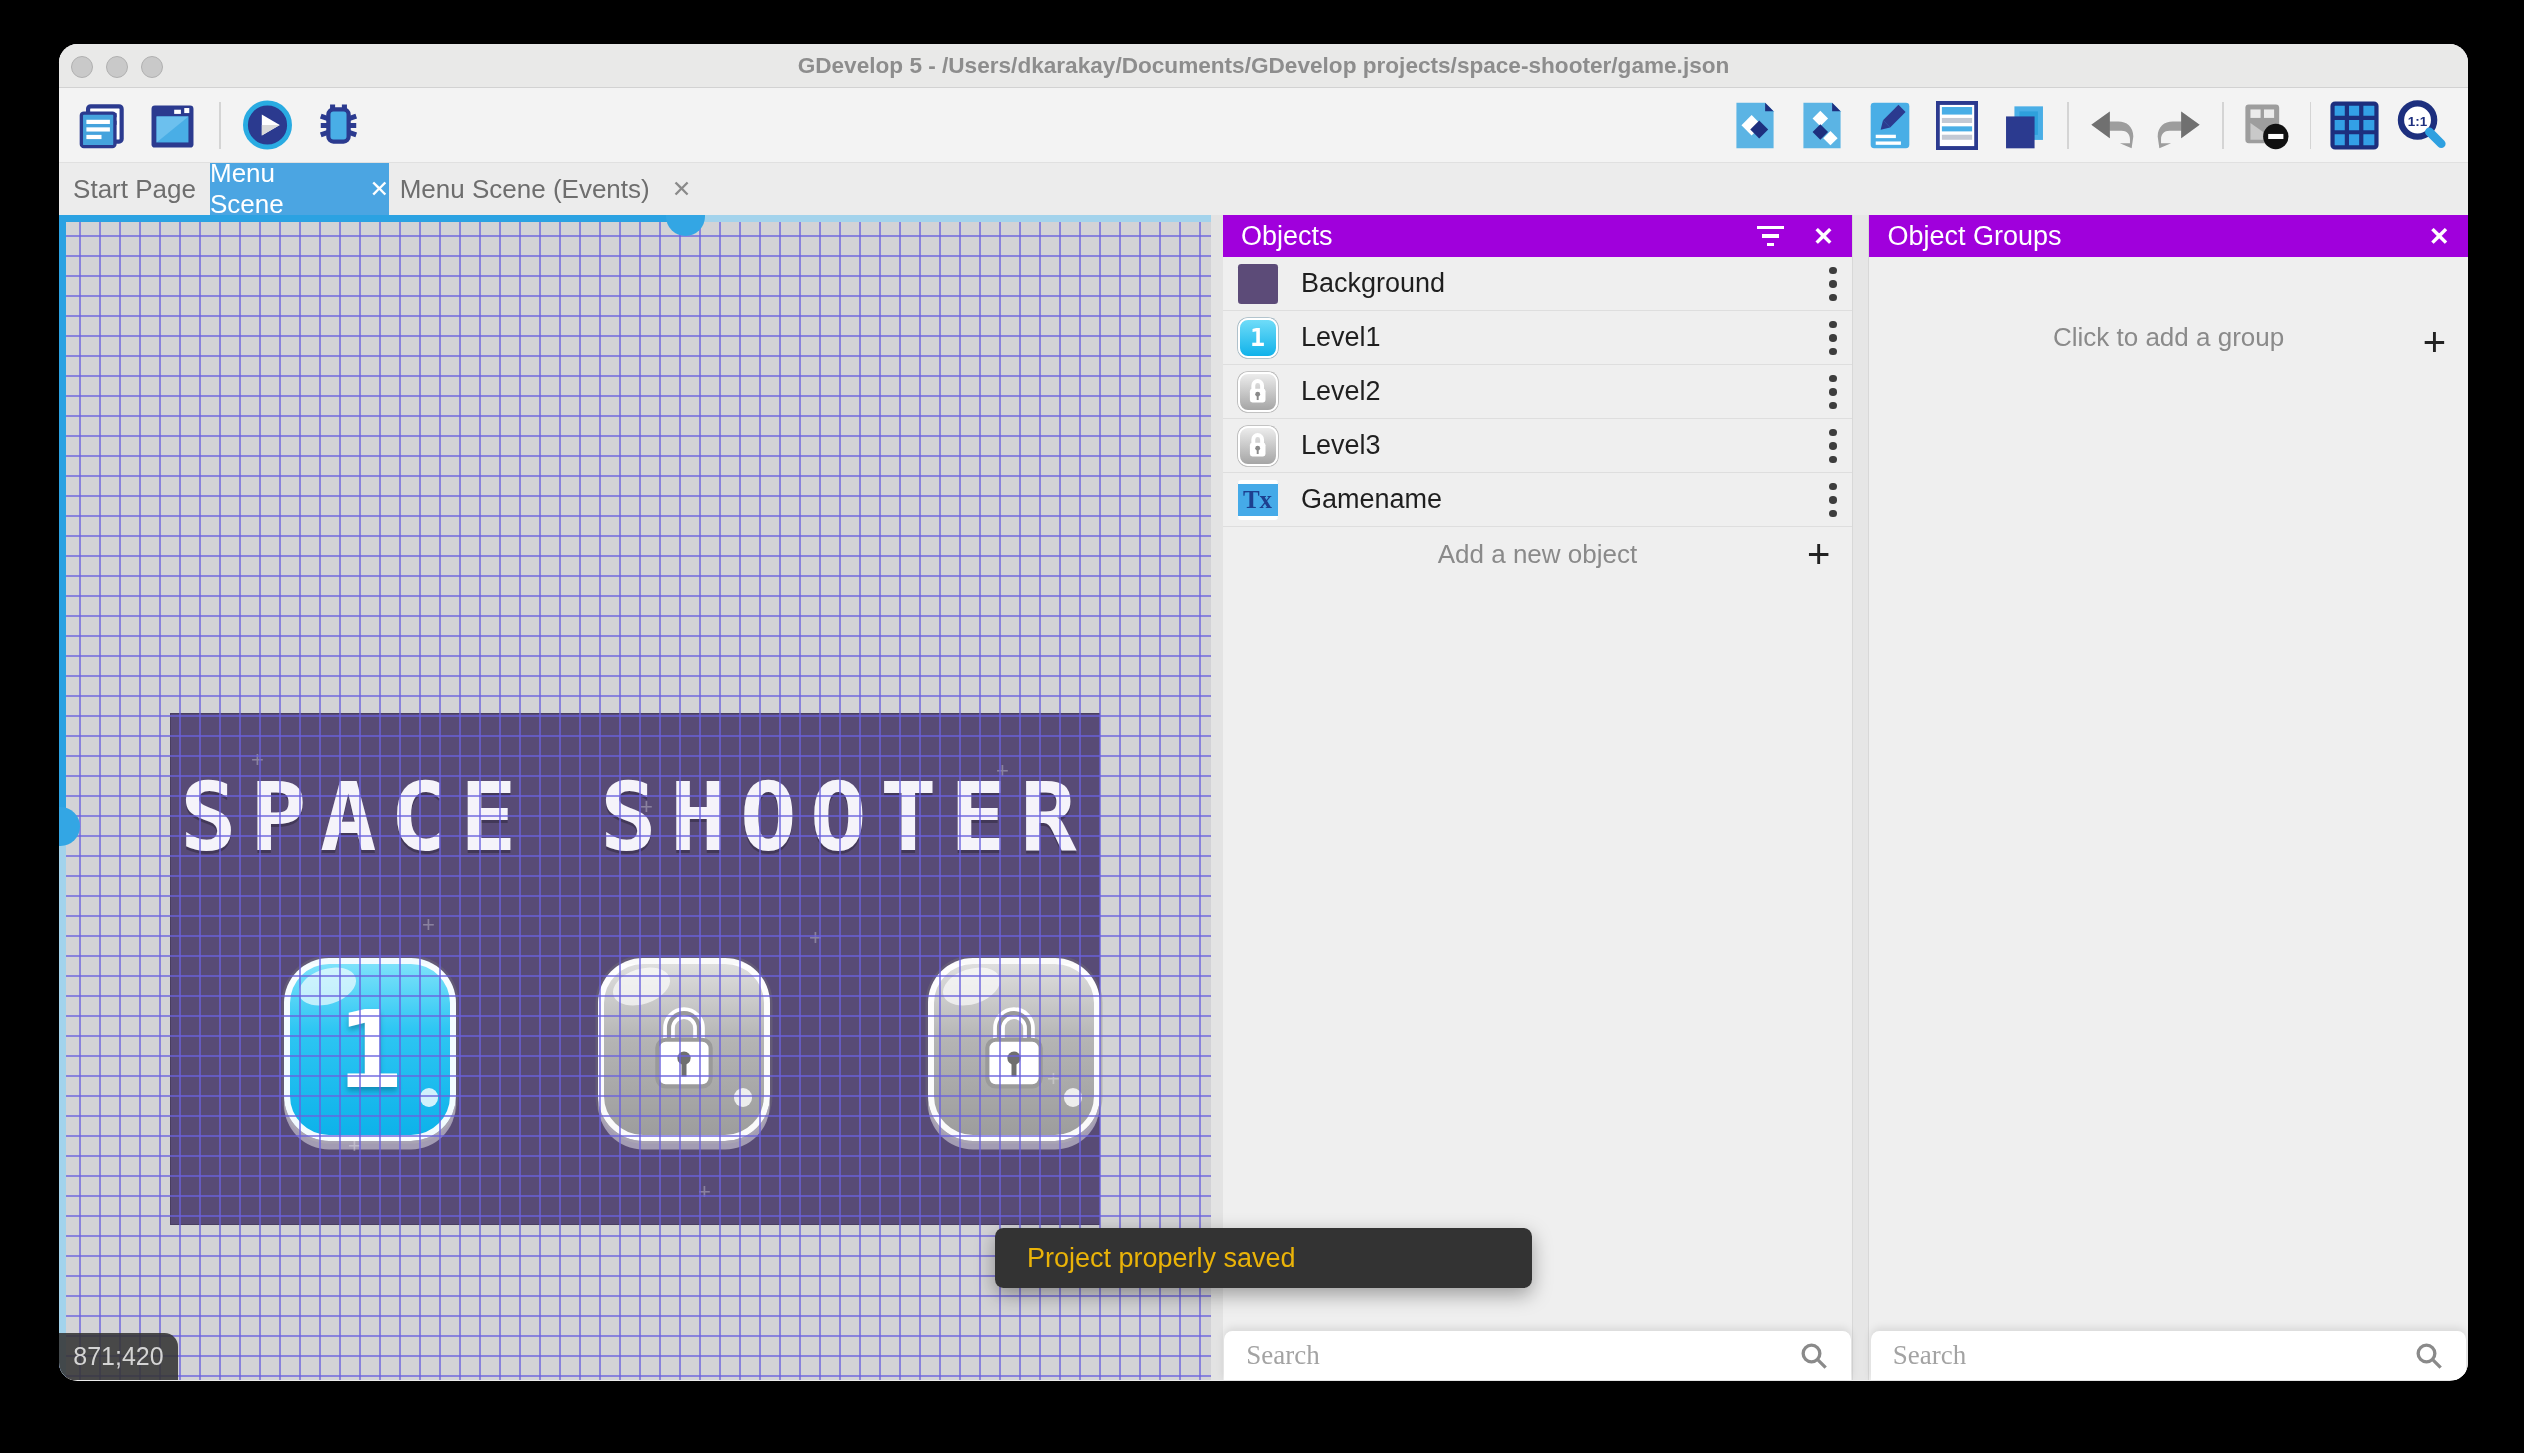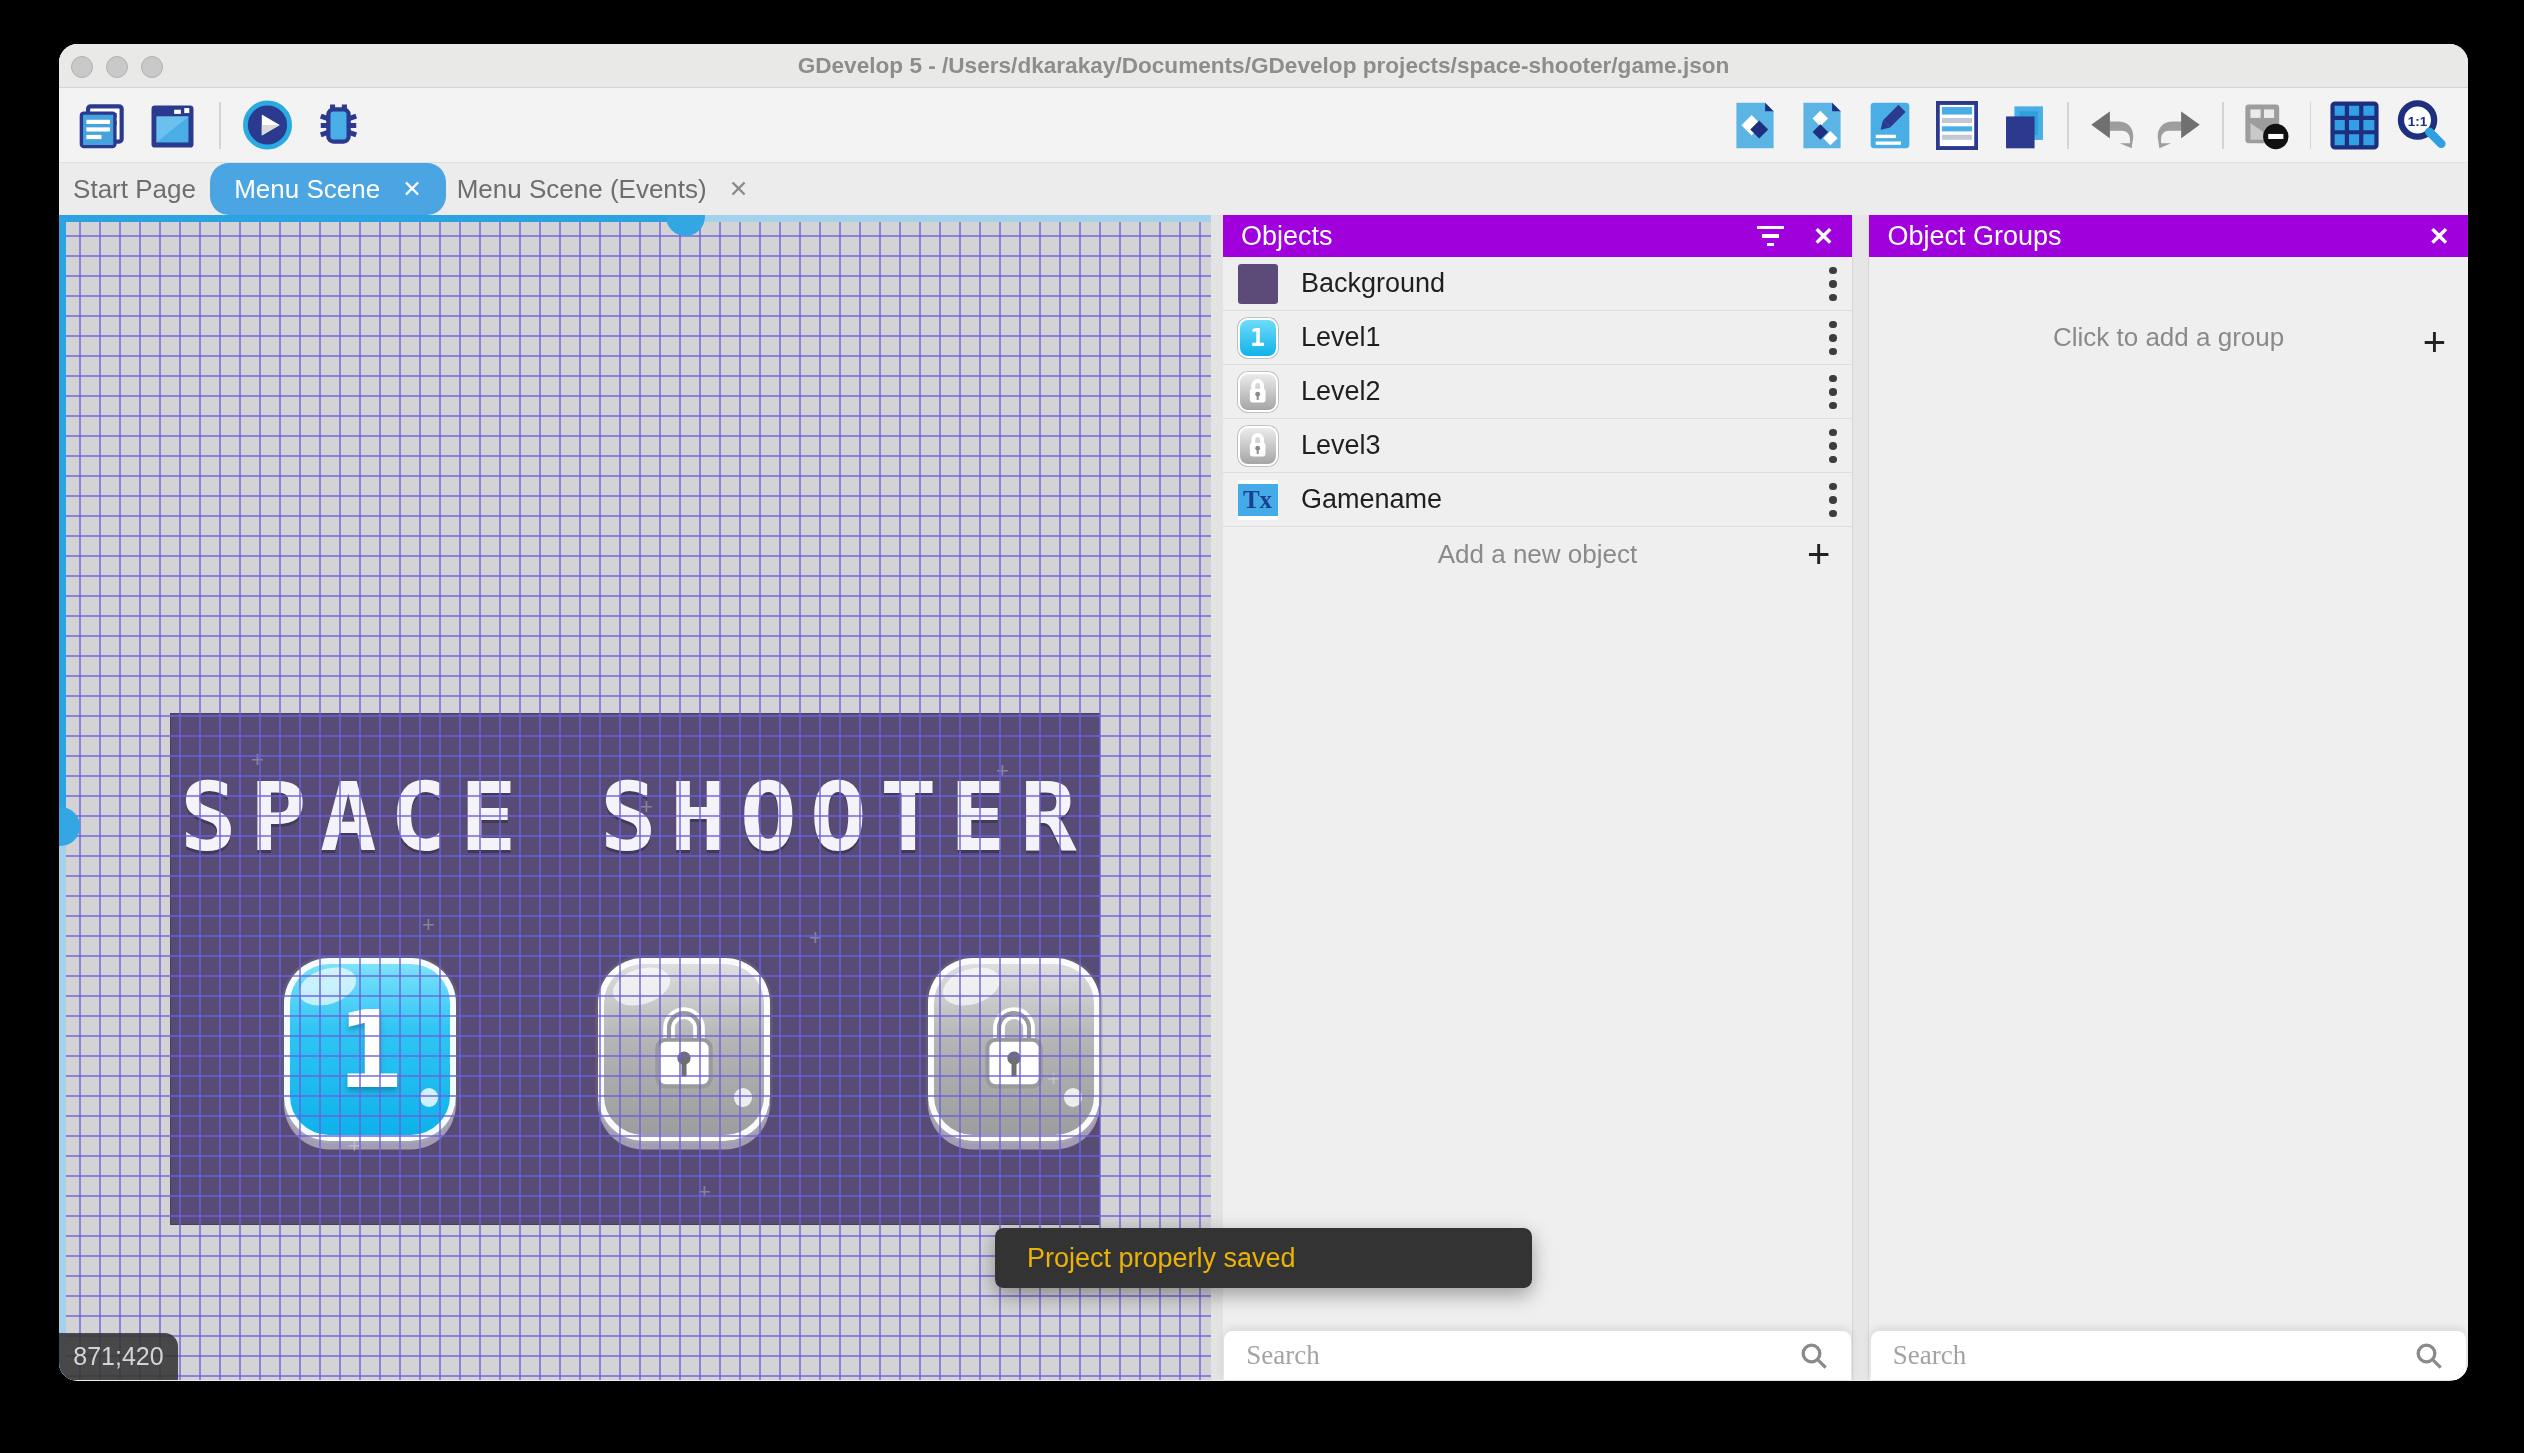--- a/index.html
+++ b/index.html
@@ -25,21 +25,21 @@
   .tsep { width:1.7px; height:47px; background:#d4d4d4; }
 
   
   .tabbar { height:52px; background:#ececec; display:flex; }
   .tab { display:flex; align-items:center; justify-content:center; gap:22px;
     font-size:26px; color:#6e6e6e; }
   .tab .x { font-size:23.4px; color:#8a8a8a; }
   .tab.active { background:#4ba5e2; color:#fff; }
   .tab.active .x { color:#fff; }
   .tab.t1 { width:151px; }
-  .tab.t2 { width:236px;border-radius:19px; }
+  .tab.t2 { width:179px; }
   .tab.t3 { width:313px; }
 
   
   .content { position:relative; height:1165px; display:flex; }
 
   
   .canvas { position:relative; width:1152px; height:1165px; background:#d3d3d6; overflow:hidden; }
   .grid-overlay { position:absolute; inset:0; z-index:3; pointer-events:none;
     background-image:
       repeating-linear-gradient(to right, rgba(106,97,222,.70) 0 2.5px, transparent 2.5px 20px),

